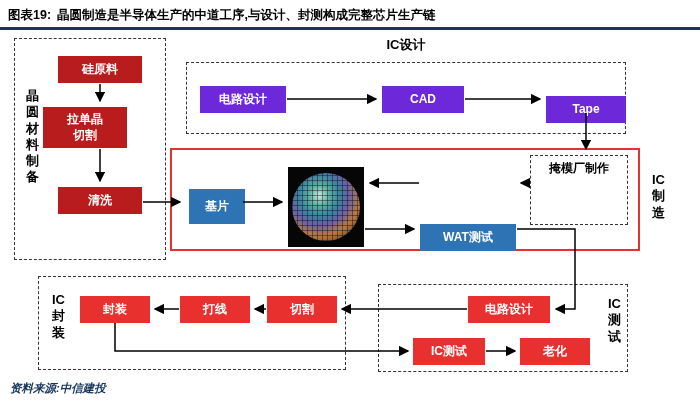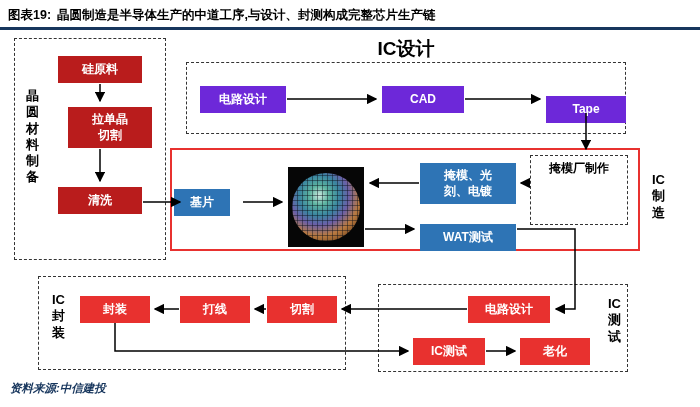--- a/index.html
+++ b/index.html
@@ -18,21 +18,21 @@
     white-space:pre-line;line-height:1.3;box-sizing:border-box;
   }
   .salmon{background:#b91c1c;}
   .steel{background:#6d28d9;}
   .blue{background:#2e74b5;}
   .red{background:#e8312f;text-align:center;}
   .vlabel{
     position:absolute;width:17px;font-size:13px;font-weight:bold;color:#000;
     word-break:break-all;line-height:1.25;text-align:right;
   }
-  .seclabel{position:absolute;font-size:19px;font-weight:bold;color:#000;text-align:center;}
+  .seclabel{position:absolute;font-size:13px;font-weight:bold;color:#000;text-align:center;}
   .wafer-wrap{
     position:absolute;left:288px;top:167px;width:76px;height:80px;background:#060606;
     display:flex;align-items:center;justify-content:center;
   }
   .wafer{
     width:68px;height:68px;border-radius:50%;
     background:
       repeating-linear-gradient(0deg, rgba(10,15,25,.45) 0 1px, transparent 1px 5px),
       repeating-linear-gradient(90deg, rgba(10,15,25,.45) 0 1px, transparent 1px 5px),
       radial-gradient(circle at 40% 33%,
@@ -48,37 +48,35 @@
 <div class="page">
 
   <div class="header">
     <span class="hlabel">图表19:</span><span>晶圆制造是半导体生产的中道工序,与设计、封测构成完整芯片生产链</span>
   </div>
   <div class="rule"></div>
 
   <div class="dashed" style="left:14px;top:38px;width:152px;height:222px"></div>
   <div class="vlabel" style="left:22px;top:88px">晶圆材料制备</div>
   <div class="box salmon" style="left:58px;top:56px;width:84px;height:27px">硅原料</div>
-  <div class="box salmon" style="left:68px;top:107px;width:84px;height:41px">拉单晶
+  <div class="box salmon" style="left:43px;top:107px;width:84px;height:41px">拉单晶
 切割</div>
   <div class="box salmon" style="left:58px;top:187px;width:84px;height:27px">清洗</div>
 
   <div class="seclabel" style="left:186px;top:36px;width:440px">IC设计</div>
   <div class="dashed" style="left:186px;top:62px;width:440px;height:72px"></div>
   <div class="box steel" style="left:200px;top:86px;width:86px;height:27px">电路设计</div>
   <div class="box steel" style="left:382px;top:86px;width:82px;height:27px">CAD</div>
   <div class="box steel" style="left:546px;top:96px;width:80px;height:27px">Tape</div>
 
   <div class="redframe" style="left:170px;top:148px;width:470px;height:103px"></div>
-  <div class="box blue" style="left:174px;top:189px;width:56px;height:27px">基片</div>
+  <div class="box blue" style="left:189px;top:189px;width:56px;height:35px">基片</div>
   <div class="wafer-wrap">
     <div class="wafer"></div>
   </div>
-  <div class="box blue" style="left:420px;top:163px;width:96px;height:41px">掩模、光
-刻、电镀</div>
   <div class="box blue" style="left:420px;top:224px;width:96px;height:27px">WAT测试</div>
   <div class="dashed" style="left:530px;top:155px;width:98px;height:70px"></div>
   <div class="seclabel" style="left:530px;top:160px;width:98px;font-size:12px">掩模厂制作</div>
   <div class="vlabel" style="left:648px;top:172px">IC制造</div>
 
   <div class="dashed" style="left:38px;top:276px;width:308px;height:94px"></div>
   <div class="vlabel" style="left:48px;top:292px">IC封装</div>
   <div class="box red" style="left:80px;top:296px;width:70px;height:27px">封装</div>
   <div class="box red" style="left:180px;top:296px;width:70px;height:27px">打线</div>
   <div class="box red" style="left:267px;top:296px;width:70px;height:27px">切割</div>

